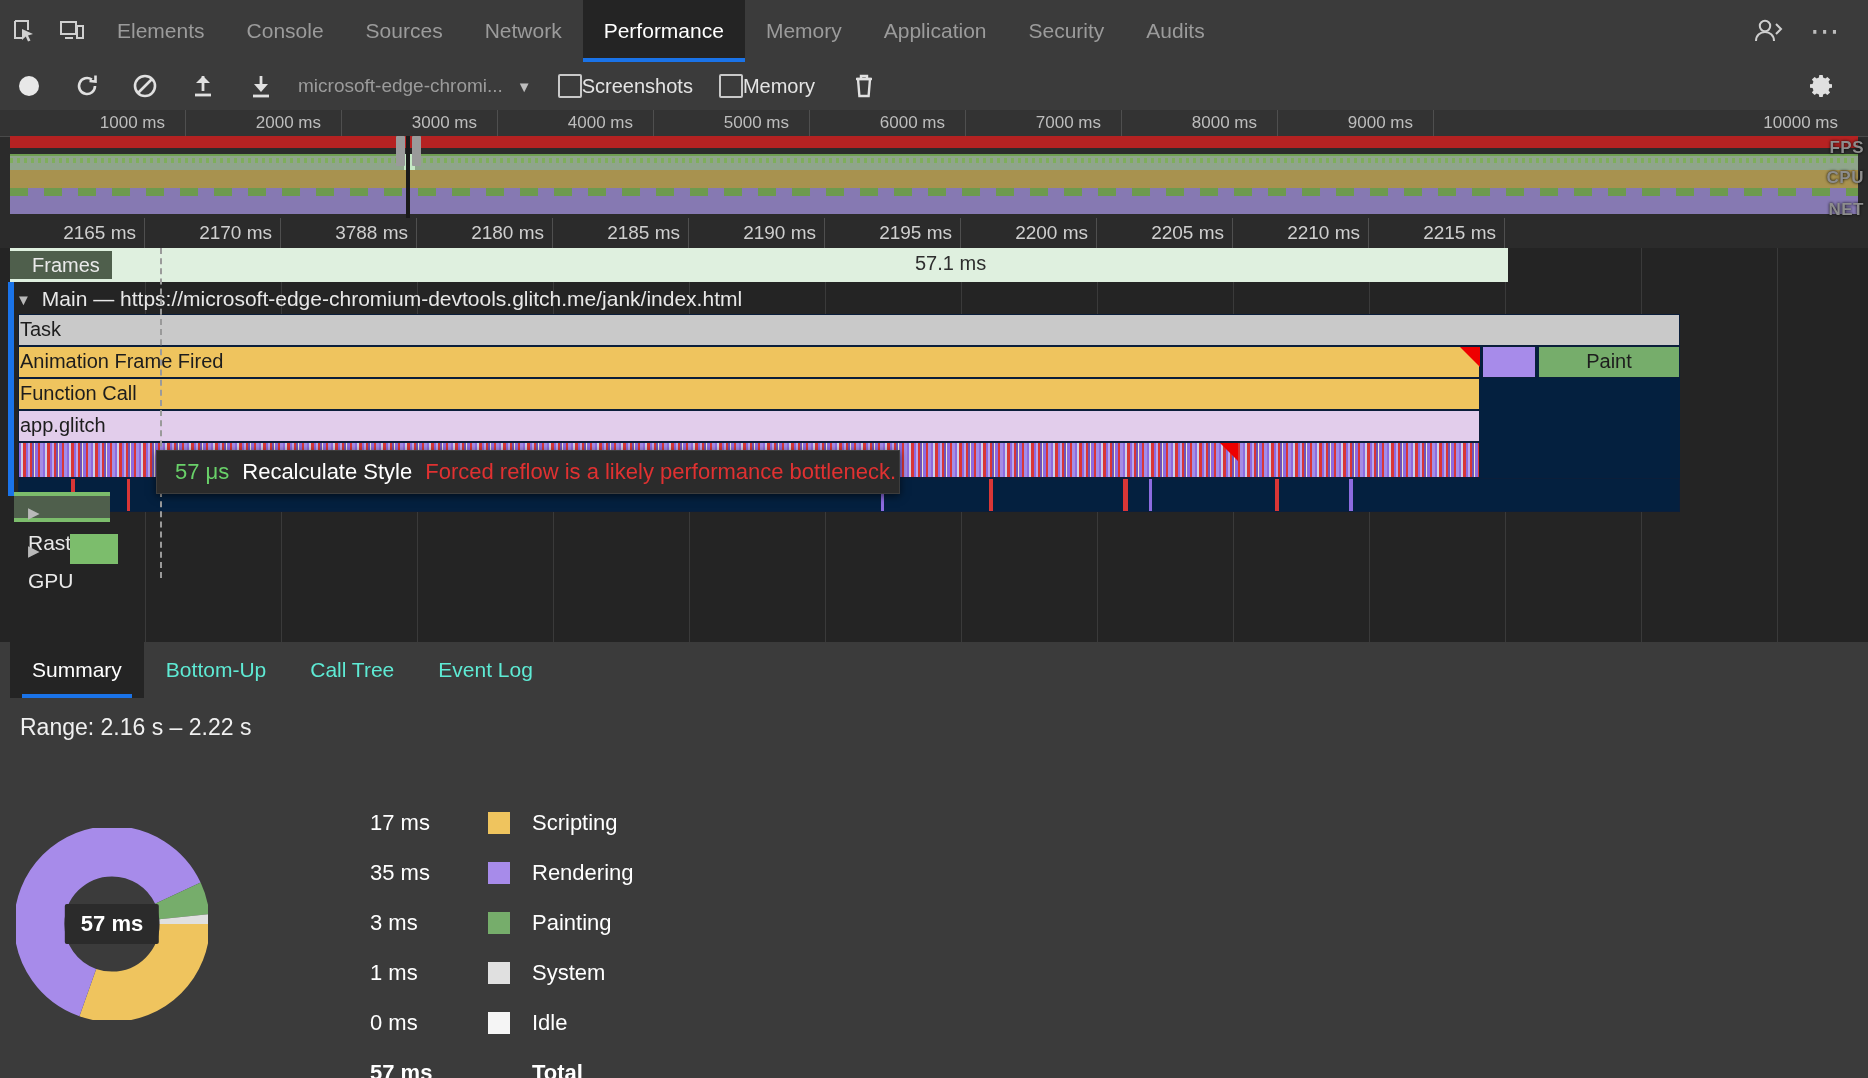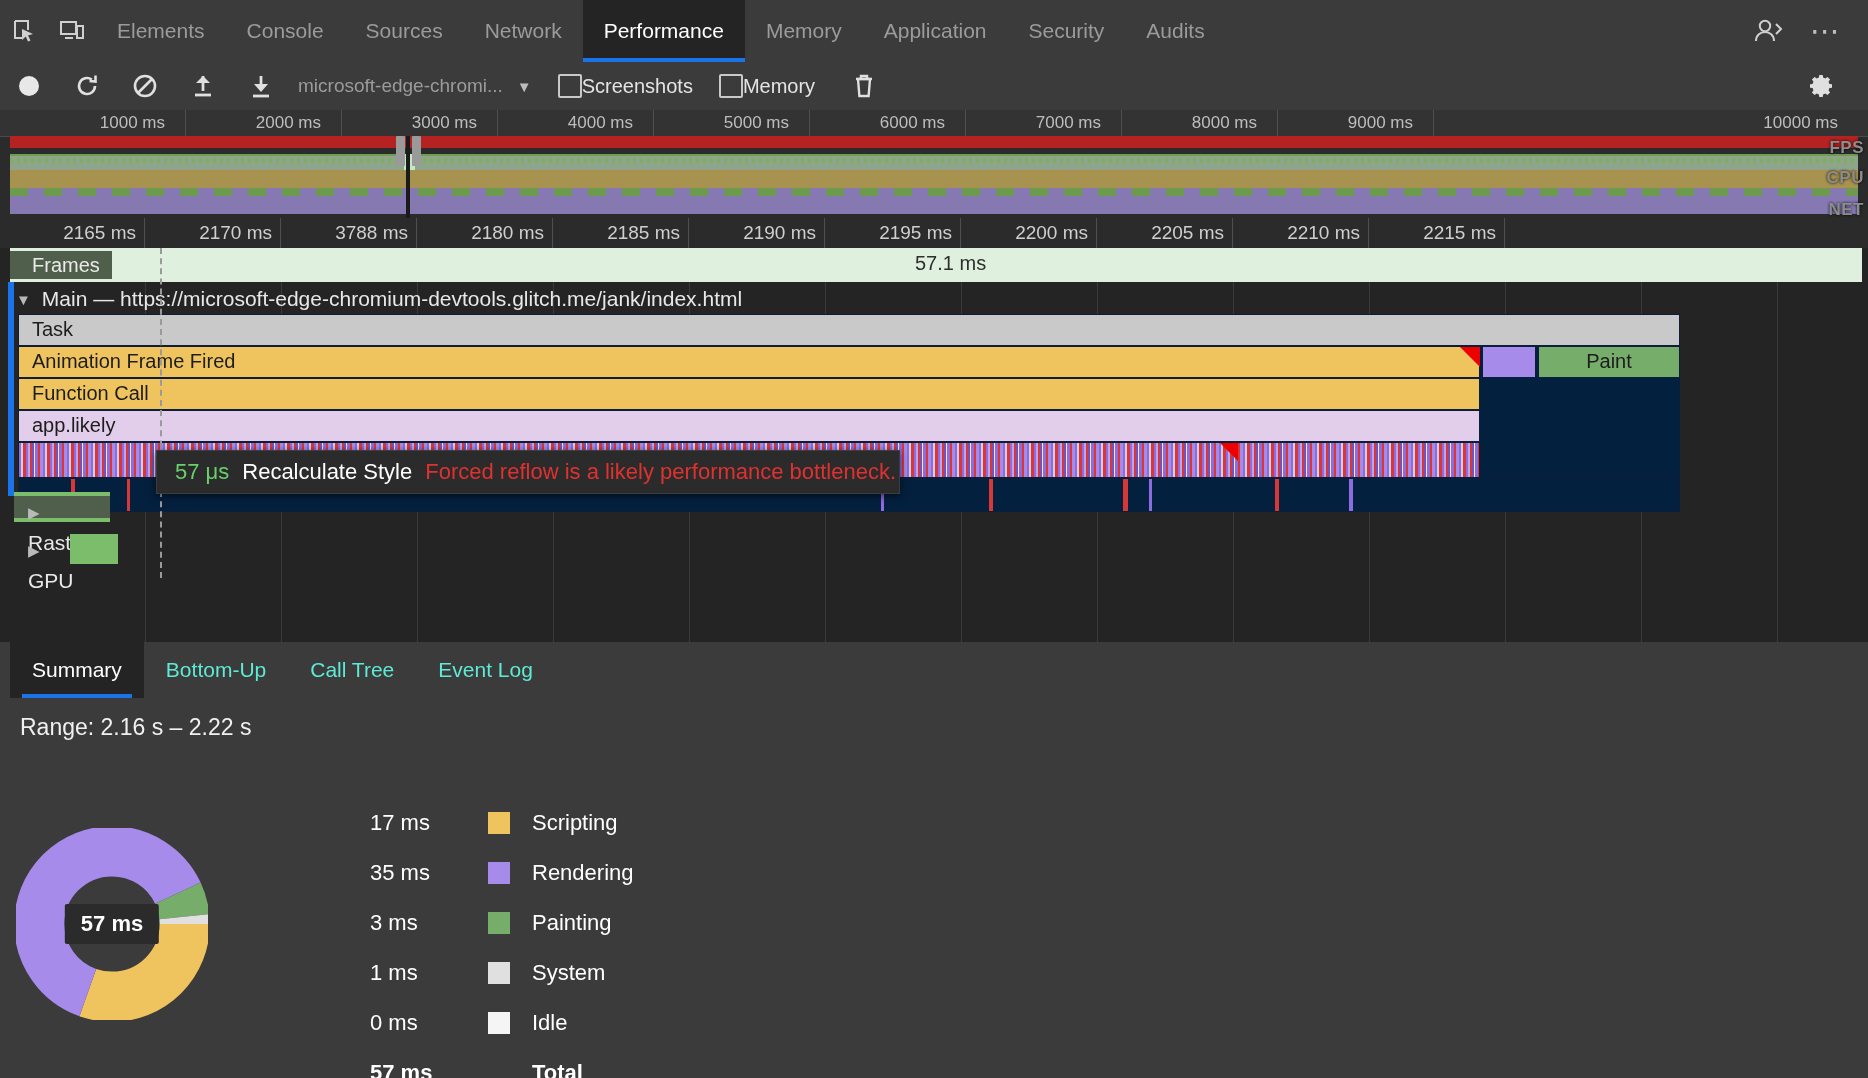--- a/index.html
+++ b/index.html
@@ -91,21 +91,21 @@
   }
   .frames-dur{position:absolute;top:4px;font-size:20px;color:#2e2e2e;}
   .grp-header{
     position:absolute;left:0;height:34px;display:flex;align-items:center;
     font-size:21px;color:#e8e8e8;padding-left:16px;box-sizing:border-box;
   }
   .tri{display:inline-block;margin-right:11px;color:#b9b9b9;font-size:15px;}
   .track-accent{position:absolute;width:6px;background:#1a73e8;}
   .bar{
     position:absolute;box-sizing:border-box;border:1px solid #0b1e3a;
-    font-size:20px;color:#1d1d1d;line-height:28px;padding-left:13px;white-space:nowrap;overflow:hidden;
+    font-size:20px;color:#1d1d1d;line-height:28px;padding-left:1px;white-space:nowrap;overflow:hidden;
   }
   .bar.task{background:#c9c9c9;border-color:#0b1e3a;}
   .bar.script{background:#efc45e;}
   .bar.lav{background:#e2cdeb;}
   .bar.purple{background:#a78bea;}
   .bar.paint{background:#76ad6b;text-align:center;padding-left:0;}
   .mainbg{position:absolute;background:#04203f;}
   .redtri{position:absolute;width:0;height:0;border-top:20px solid #ee0000;border-left:20px solid transparent;}
   .dense{position:absolute;overflow:hidden;}
   .sparse{position:absolute;overflow:hidden;}
@@ -316,21 +316,21 @@
     <div class="vgrid" style="left:689px"></div>
     <div class="vgrid" style="left:825px"></div>
     <div class="vgrid" style="left:961px"></div>
     <div class="vgrid" style="left:1097px"></div>
     <div class="vgrid" style="left:1233px"></div>
     <div class="vgrid" style="left:1369px"></div>
     <div class="vgrid" style="left:1505px"></div>
     <div class="vgrid" style="left:1641px"></div>
     <div class="vgrid" style="left:1777px"></div>
 
-    <div class="frames-row" style="width:1852px">
+    <div class="frames-row" style="width:1498px">
       <div class="frames-chip">Frames</div>
       <div class="frames-dur" style="left:905px">57.1 ms</div>
     </div>
 
     <div class="track-accent" style="left:8px;top:34px;height:32px"></div>
     <div class="grp-header" style="top:34px;width:1868px">
       <span class="tri">▼</span>
       <span>Main — https://microsoft-edge-chromium-devtools.glitch.me/jank/index.html</span>
     </div>
 
@@ -339,21 +339,21 @@
 
     <div class="bar task" style="left:18px;top:66px;width:1662px;height:32px">Task</div>
 
     <div class="bar script" style="left:18px;top:98px;width:1462px;height:32px">Animation Frame Fired</div>
     <div class="redtri" style="left:1460px;top:99px"></div>
     <div class="bar purple" style="left:1482px;top:98px;width:54px;height:32px"></div>
     <div class="bar paint" style="left:1538px;top:98px;width:142px;height:32px">Paint</div>
 
     <div class="bar script" style="left:18px;top:130px;width:1462px;height:32px">Function Call</div>
 
-    <div class="bar lav" style="left:18px;top:162px;width:1462px;height:32px">app.likely</div>
+    <div class="bar lav" style="left:18px;top:162px;width:1462px;height:32px">app.glitch</div>
 
     <div class="dense" style="left:18px;top:194px;width:1462px;height:36px;background:
         repeating-linear-gradient(90deg,
           #8d6be0 0 2px, #cfcfe8 2px 4px, #d93636 4px 7px, #8d6be0 7px 9px,
           #b9a6ee 9px 11px, #d93636 11px 13px, #6f55b8 13px 15px, #efe6d0 15px 16px,
           #8d6be0 16px 19px, #d93636 19px 21px, #a48ce6 21px 24px);
         border:1px solid #0b1e3a;box-sizing:border-box"></div>
     <div class="redtri" style="left:1220px;top:195px;border-top-width:18px;border-left-width:18px"></div>
 
     <div class="sparse" style="left:18px;top:230px;width:1662px;height:34px;background:#04203f;border:1px solid #0b1e3a;box-sizing:border-box">

